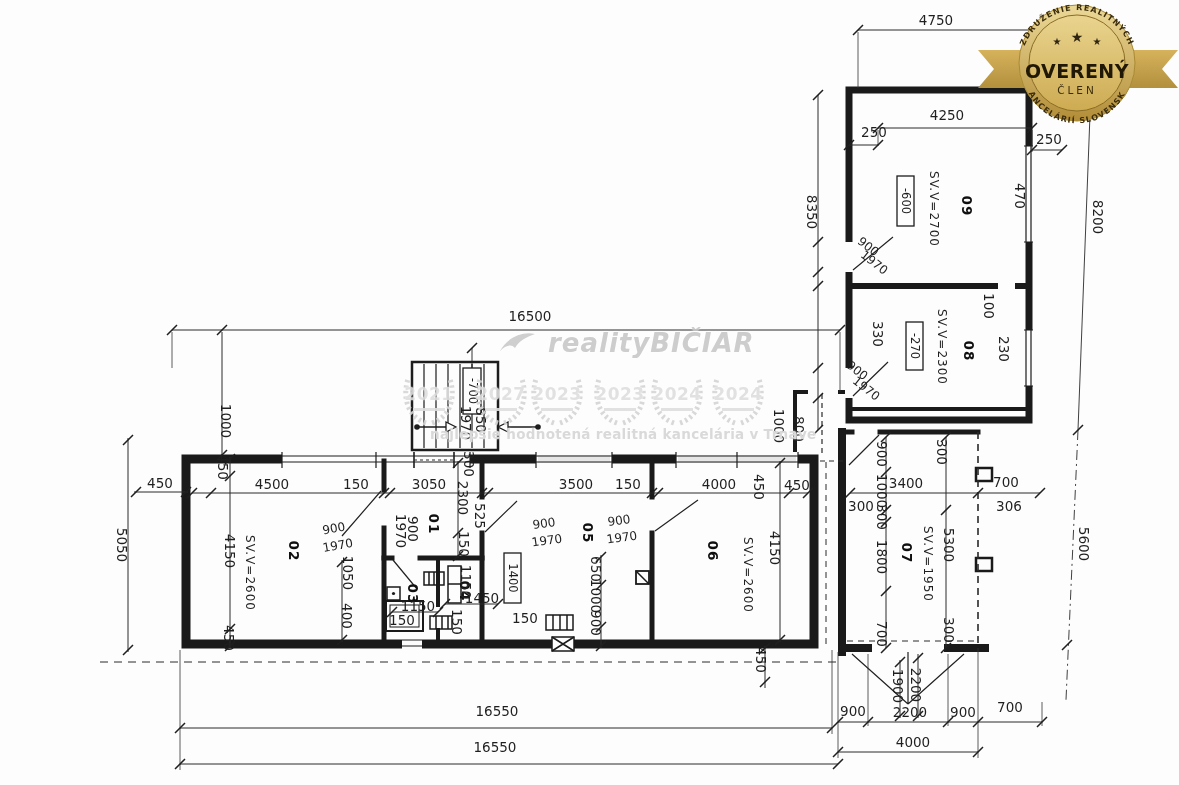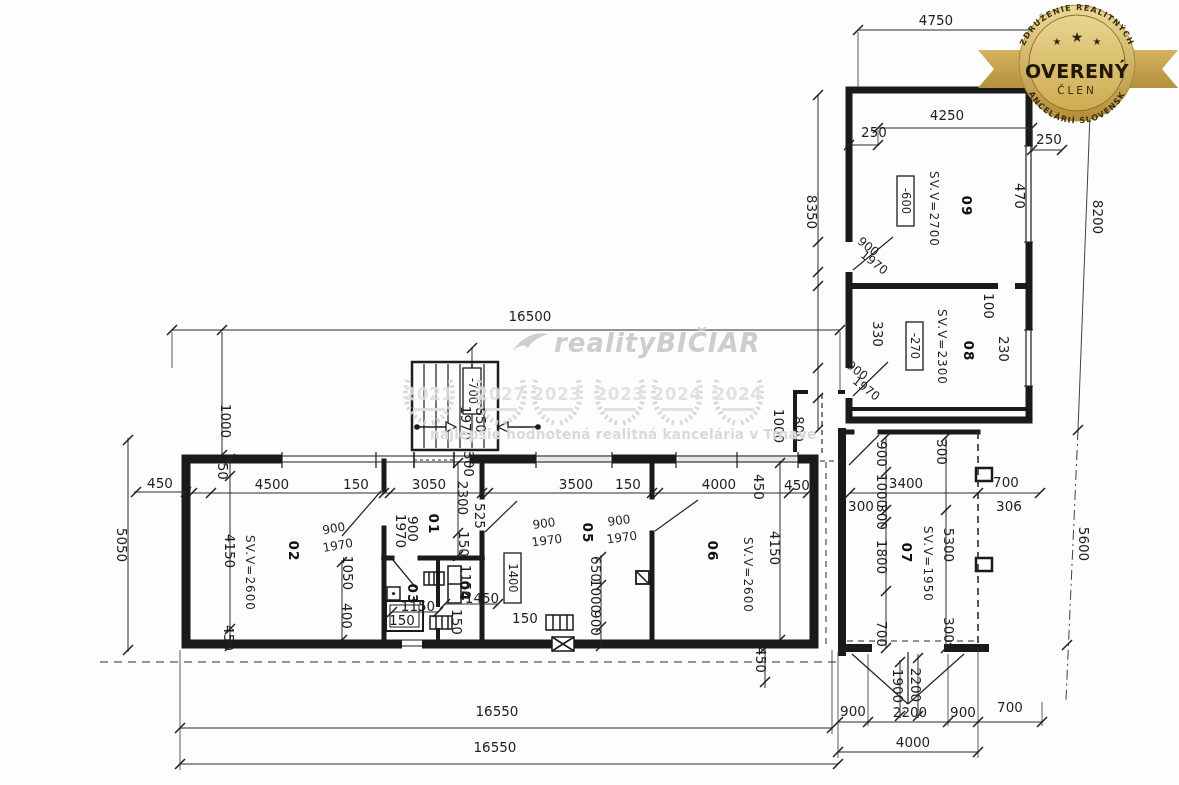--- a/index.html
+++ b/index.html
@@ -5,21 +5,21 @@
   html,body{margin:0;padding:0;background:#fff;}
   .stage{position:relative;width:1179px;height:785px;background:#fdfdfd;overflow:hidden;
          font-family:"DejaVu Sans",sans-serif;}
   svg text{font-family:"DejaVu Sans",sans-serif;}
   .lbl{fill:#1f1f1f;text-anchor:middle;dominant-baseline:middle;font-size:13.5px;}
   .room{font-weight:700;fill:#101010;letter-spacing:1px;}
   .height{font-size:12px;letter-spacing:1px;}
   .level{font-size:11.5px;}
   .door{font-size:12px;}
   
-  .brand{position:absolute;left:511px;top:328px;display:flex;align-items:center;gap:5px;opacity:.88;}
+  .brand{position:absolute;left:498px;top:328px;display:flex;align-items:center;gap:12px;opacity:.88;}
   .brand-text{font-style:italic;font-weight:700;font-size:26px;color:#c7c7c7;letter-spacing:1px;
               text-shadow:0 0 2px rgba(255,255,255,.9);white-space:nowrap;}
   .wreath{position:absolute;top:372px;width:56px;height:54px;text-align:center;opacity:.9;}
   .wreath svg{position:absolute;left:0;top:0;}
   .wyear{position:relative;margin-top:12px;font-weight:700;font-size:17px;color:#dedede;
          letter-spacing:.5px;text-shadow:0 0 2px #fff;}
   .wbar{position:relative;width:32px;height:3px;background:#dfdfdf;margin:4px auto 0;}
   .tagline{position:absolute;left:430px;top:426px;width:330px;text-align:right;font-weight:700;
            font-size:13.5px;color:#d9d9d9;letter-spacing:.3px;white-space:nowrap;
            text-shadow:0 0 2px #fff;}

